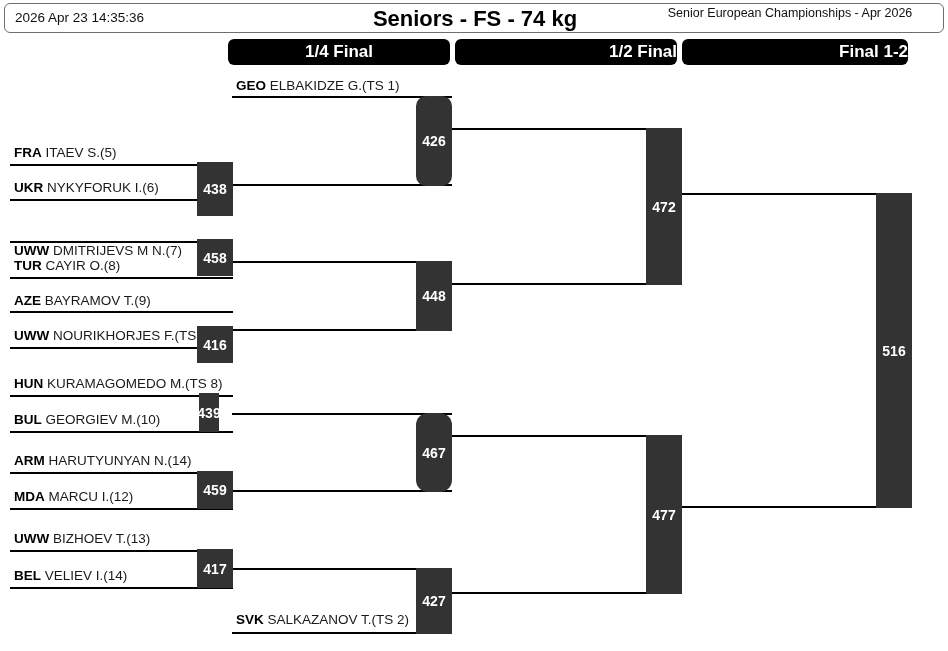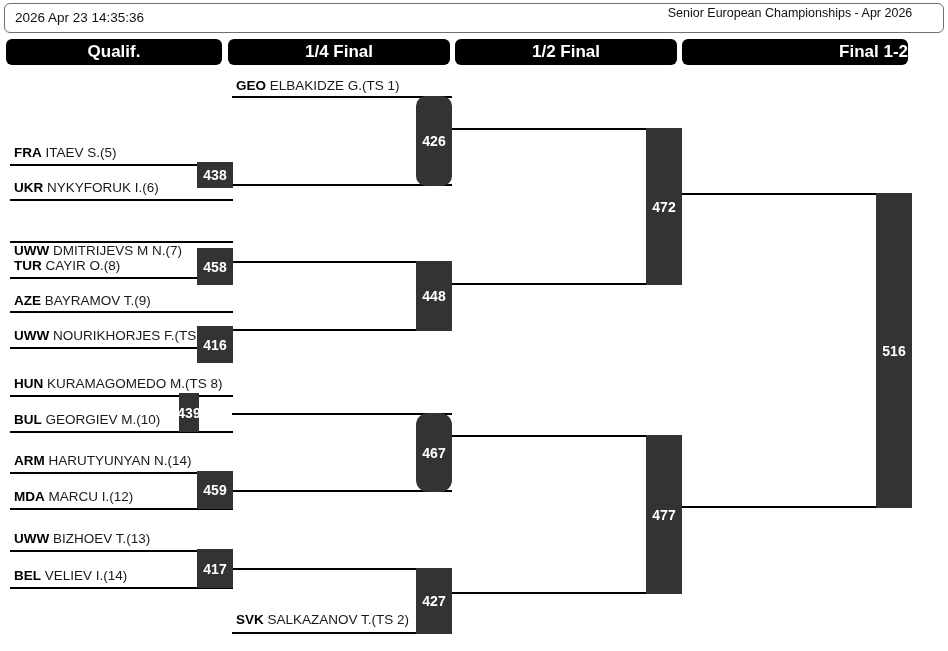--- a/index.html
+++ b/index.html
@@ -110,58 +110,58 @@
   .athlete.clipped {
     overflow: hidden;
   }
 </style>
 </head>
 <body>
 
 <div id="page">
 
   <div class="header-bar">
+    <div class="header-title">Seniors - FS - 74 kg</div>
     <div class="header-date">2026 Apr 23 14:35:36</div>
     <div class="header-event">Senior European Championships - Apr 2026</div>
   </div>
 
-  <div class="round-head" style="left:6px;  width:216px;">Qualif.</div>
   <div class="round-head" style="left:228px;width:222px;">1/4 Final</div>
-  <div class="round-head" style="left:455px;width:222px;">1/2 Final</div>
+  <div class="round-head" style="left:455px;width:222px;text-align:right;">1/2 Final</div>
   <div class="round-head" style="left:682px;width:226px;text-align:right;">Final 1-2</div>
 
   <div class="athlete" style="left:236px; top:78px;">
     <b>GEO</b> 
     <span>ELBAKIDZE G.(TS 1)</span>
   </div>
   <div class="hline" style="left:232px; top:96px; width:220px;"></div>
 
   <div class="athlete" style="left:14px; top:145px;">
     <b>FRA</b> 
     <span>ITAEV S.(5)</span>
   </div>
   <div class="hline" style="left:10px; top:164px; width:223px;"></div>
   <div class="athlete" style="left:14px; top:180px;">
     <b>UKR</b> 
     <span>NYKYFORUK I.(6)</span>
   </div>
   <div class="hline" style="left:10px; top:199px; width:223px;"></div>
-  <div class="score-box" style="left:197px; top:162px; width:36px; height:26px;">438</div>
+  <div class="score-box" style="left:197px; top:162px; width:36px; height:54px;">438</div>
 
   <div class="athlete" style="left:14px; top:243px;">
     <b>UWW</b> 
     <span>DMITRIJEVS M N.(7)</span>
   </div>
   <div class="hline" style="left:10px; top:241px; width:223px;"></div>
   <div class="athlete" style="left:14px; top:258px;">
     <b>TUR</b> 
     <span>CAYIR O.(8)</span>
   </div>
   <div class="hline" style="left:10px; top:277px; width:223px;"></div>
-  <div class="score-box" style="left:197px; top:248px; width:36px; height:37px;">458</div>
+  <div class="score-box" style="left:197px; top:239px; width:36px; height:37px;">458</div>
 
   <div class="athlete" style="left:14px; top:293px;">
     <b>AZE</b> 
     <span>BAYRAMOV T.(9)</span>
   </div>
   <div class="hline" style="left:10px; top:311px; width:223px;"></div>
   <div class="athlete clipped" style="left:14px; top:328px; width:183px;">
     <b>UWW</b> 
     <span>NOURIKHORJES F.(TS 4)</span>
   </div>
@@ -171,21 +171,21 @@
   <div class="athlete" style="left:14px; top:376px;">
     <b>HUN</b> 
     <span>KURAMAGOMEDO M.(TS 8)</span>
   </div>
   <div class="hline" style="left:10px; top:395px; width:223px;"></div>
   <div class="athlete" style="left:14px; top:412px;">
     <b>BUL</b> 
     <span>GEORGIEV M.(10)</span>
   </div>
   <div class="hline" style="left:10px; top:431px; width:223px;"></div>
-  <div class="score-box" style="left:179px; top:393px; width:20px; height:39px;">439</div>
+  <div class="score-box" style="left:199px; top:393px; width:20px; height:39px;">439</div>
 
   <div class="athlete" style="left:14px; top:453px;">
     <b>ARM</b> 
     <span>HARUTYUNYAN N.(14)</span>
   </div>
   <div class="hline" style="left:10px; top:472px; width:223px;"></div>
   <div class="athlete" style="left:14px; top:489px;">
     <b>MDA</b> 
     <span>MARCU I.(12)</span>
   </div>

